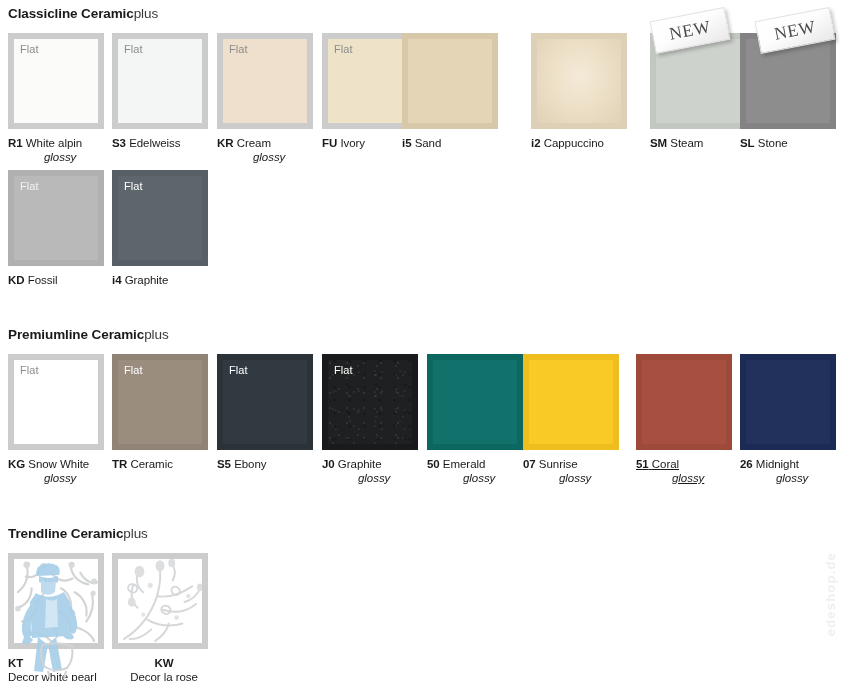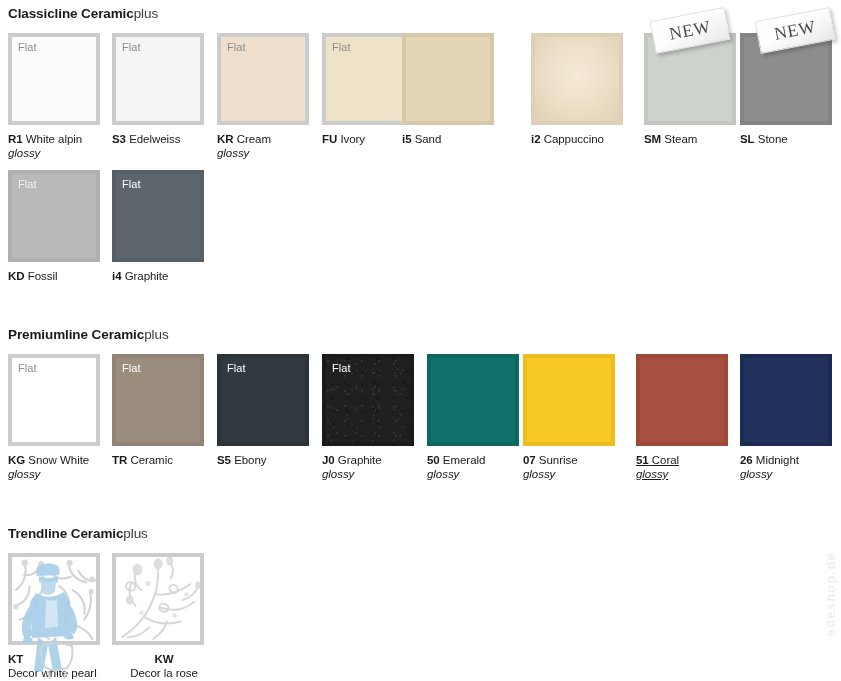--- a/index.html
+++ b/index.html
@@ -59,21 +59,21 @@
   .swatch-cell {
     position: absolute;
     width: 104px;
   }
 
   .chip {
     position: relative;
     width: 84px;
     height: 84px;
     box-sizing: content-box;
-    border: 4px solid #0f172a;
+    border: 6px solid #0f172a;
     overflow: hidden;
   }
   .chip.bordered-light { border-color: #cccccc; }
   .chip.noborder { border-color: transparent; }
 
   .chip-flat {
     position: absolute;
     left: 6px;
     top: 4px;
     font-size: 11px;
@@ -123,20 +123,21 @@
   .chip-label .name {
     font-weight: normal;
   }
   .chip-finish {
     font-size: 11.5px;
     line-height: 14px;
     font-style: italic;
     color: #1a1a1a;
     letter-spacing: -0.05px;
     white-space: nowrap;
+    margin-left: 36px;
   }
   .chip-label.stacked .code { display: block; }
   .chip-label.stacked .name { display: block; }
 
   
   .new-badge {
     position: absolute;
     width: 74px;
     height: 31px;
     background: linear-gradient(160deg, #ffffff 0%, #fdfdfd 45%, #e9e9e9 100%);
@@ -262,21 +263,21 @@
         <div class="chip" style="background:#e4d7bd;border-color:#ddd0b6;">
           <span class="sheen" style="background:radial-gradient(ellipse at 50% 45%, #f4ead8 0%, #eee1c9 42%, #e0d2b6 100%);"></span>
         </div>
         <div class="chip-label">
           <span class="code">i2</span>
           <span class="name">Cappuccino</span>
         </div>
         <div class="chip-finish"></div>
       </div>
 
-      <div class="swatch-cell" style="left:644px;">
+      <div class="swatch-cell" style="left:627px;padding-left:23px;">
         <div class="chip noborder" style="background:#ced2cd;border-color:#c3c7c2;"></div>
         <div class="chip-label">
           <span class="code">SM</span>
           <span class="name">Steam</span>
         </div>
         <div class="chip-finish"></div>
       </div>
 
       <div class="swatch-cell" style="left:740px;">
         <div class="chip noborder" style="background:#8d8d8d;border-color:#838383;"></div>

